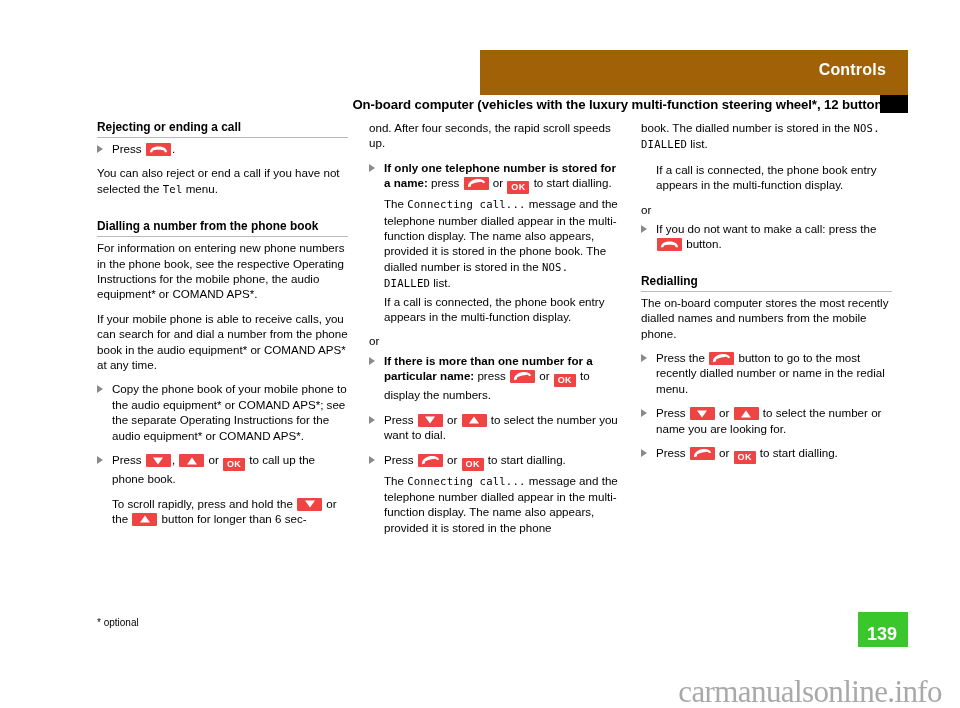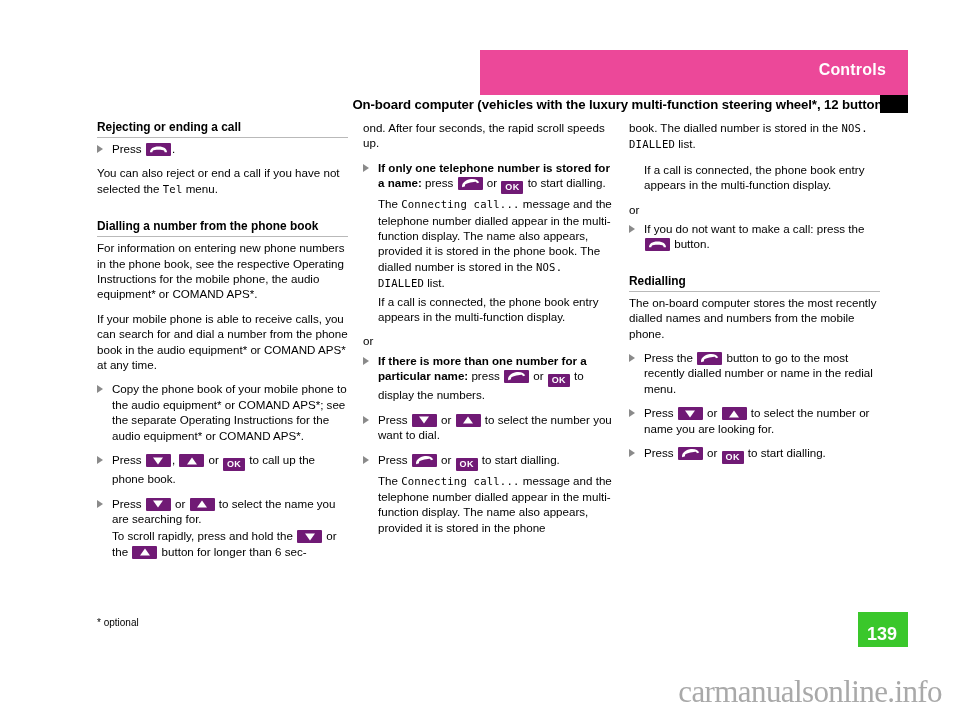--- a/index.html
+++ b/index.html
@@ -16,21 +16,21 @@
     color: #000000;
   }
 
   
   #header-band {
     position: absolute;
     left: 480px;
     top: 50px;
     width: 428px;
     height: 45px;
-    background: #ec4899;
+    background: #a16207;
   }
   #header-band .chapter {
     position: absolute;
     right: 22px;
     top: 11px;
     color: #ffffff;
     font-size: 16px;
     font-weight: bold;
     letter-spacing: 0.2px;
   }
@@ -55,21 +55,21 @@
   }
 
   
   #columns {
     position: absolute;
     left: 97px;
     top: 120px;
     width: 812px;
     height: 470px;
     display: flex;
-    gap: 15px;
+    gap: 21px;
   }
   .col {
     width: 251px;
     font-size: 11.6px;
     line-height: 15.4px;
     color: #000000;
   }
 
   
   .sec-head {
@@ -118,21 +118,21 @@
   .mono {
     font-family: "DejaVu Sans Mono", monospace;
     font-size: 10.6px;
     letter-spacing: 0.2px;
   }
 
   
   .key {
     display: inline-block;
     vertical-align: -3px;
-    background: #701a75;
+    background: #ef4444;
     height: 13px;
     border-radius: 1px;
     position: relative;
     margin: 0 1px;
   }
   .key.arrow { width: 25px; }
   .key.ok {
     width: 22px;
     color: #ffffff;
     font-size: 9px;
@@ -241,27 +241,20 @@
     </div>
 
     <div class="bullet">
       <span class="tri"></span>
       <span class="cont">
         <span>Press</span>
         <span class="key arrow"><span class="tri-down"></span></span><span>, </span><span class="key arrow"><span class="tri-up"></span></span><span> or </span><span class="key ok">OK</span><span> to call up the phone book.</span>
       </span>
     </div>
 
-    <div class="bullet tight" style="margin-bottom:2px;">
-      <span class="tri"></span>
-      <span class="cont">
-        <span>Press</span>
-        <span class="key arrow"><span class="tri-down"></span></span><span> or </span><span class="key arrow"><span class="tri-up"></span></span><span> to select the name you are searching for.</span>
-      </span>
-    </div>
 
     <div class="sub">
       <span>To scroll rapidly, press and hold the </span><span class="key arrow"><span class="tri-down"></span></span><span> or the </span><span class="key arrow"><span class="tri-up"></span></span><span> button for longer than 6 sec-</span>
     </div>
 
   </div>
 
   <div class="col">
 
     <p class="para">ond. After four seconds, the rapid scroll speeds up.</p>

